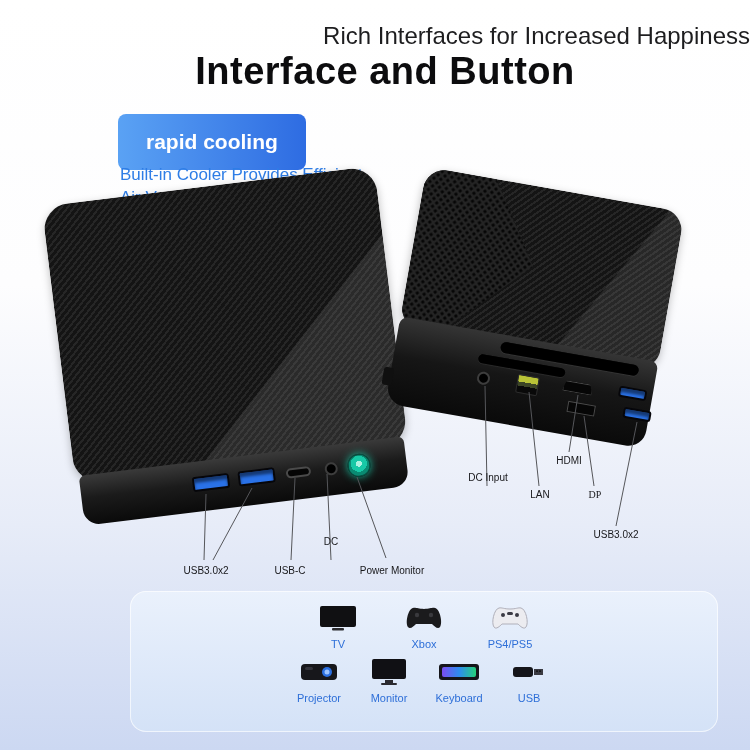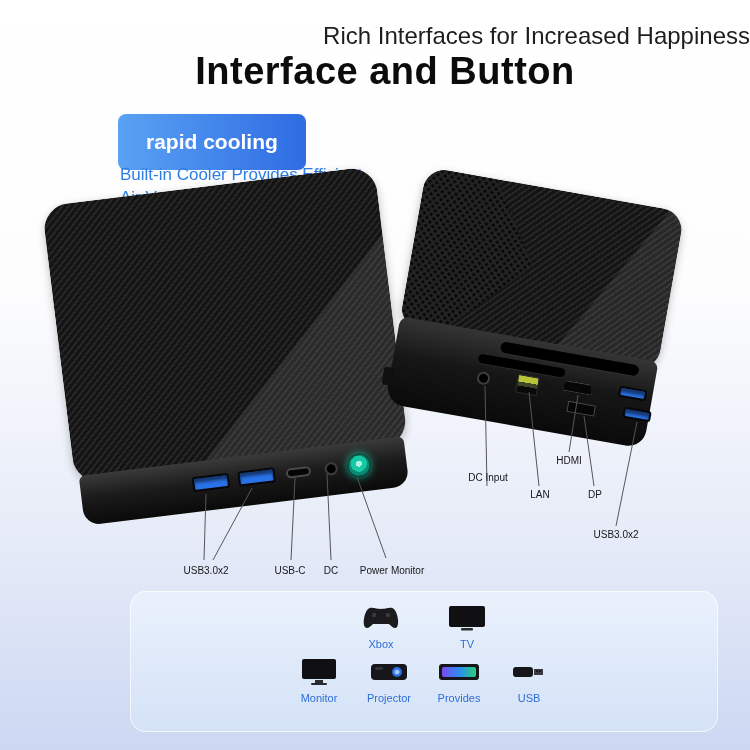--- a/index.html
+++ b/index.html
@@ -78,26 +78,26 @@
     background:#060606; border:1px solid #4a4a4a; }
   .r-usb1 { left:228px; top:30px; width:28px; height:11px; }
   .r-usb2 { left:236px; top:50px; width:28px; height:11px; }
 
   
   .callouts { position:absolute; left:0; top:0; width:750px; height:750px; pointer-events:none; }
   .callouts path { stroke:#55565a; stroke-width:1; fill:none; }
   .plabel { position:absolute; font-size:10px; color:#17171a; text-align:center; }
   .lbl-front-usb   { left:168px; top:565px; width:76px; }
   .lbl-front-usbc  { left:262px; top:565px; width:56px; }
-  .lbl-front-dc    { left:316px; top:565px; width:30px; }
+  .lbl-front-dc    { left:316px; top:536px; width:30px; }
   .lbl-front-power { left:348px; top:565px; width:88px; }
   .lbl-rear-dc     { left:455px; top:472px; width:66px; }
   .lbl-rear-lan    { left:522px; top:489px; width:36px; }
   .lbl-rear-hdmi   { left:546px; top:455px; width:46px; }
-  .lbl-rear-dp     { left:580px; top:489px; width:30px; }
+  .lbl-rear-dp     { left:580px; top:489px; width:30px;font-family:Liberation Serif, serif; }
   .lbl-rear-usb    { left:578px; top:529px; width:76px; }
 
   
   .panel { position:absolute; left:130px; top:591px; width:588px; height:141px;
     border-radius:16px; background:linear-gradient(180deg,#eaf1fc,#d4e2f7);
     box-shadow:inset 0 0 0 1px rgba(255,255,255,.65); }
   .prow { display:flex; justify-content:center; align-items:flex-start; }
   .prow-1 { margin-top:10px; gap:26px; }
   .prow-2 { margin-top:5px; gap:10px; }
   .pitem { display:flex; flex-direction:column; align-items:center; width:60px; }
@@ -167,74 +167,85 @@
   <div class="plabel lbl-rear-lan">LAN</div>
   <div class="plabel lbl-rear-hdmi">HDMI</div>
   <div class="plabel lbl-rear-dp">DP</div>
   <div class="plabel lbl-rear-usb">USB3.0x2</div>
 
   <div class="panel">
     <div class="prow prow-1">
       <div class="pitem">
         <span class="picon">
           <svg width="40" height="28" viewBox="0 0 40 28">
+              <rect x="2" y="2" width="36" height="21" rx="2" fill="#101012"></rect>
+              <rect x="14" y="24" width="12" height="2.5" rx="1" fill="#2a2a2e"></rect>
+            </svg>
+        </span>
+        <span class="plab">TV</span>
+      </div>
+      <div class="pitem">
+        <span class="picon">
+          <svg width="40" height="28" viewBox="0 0 40 28">
               <path fill="#1b1b1d" d="M9 4C4 5 1 19 4 23c2 3 6-1 8-3h16c2 2 6 6 8 3 3-4 0-18-5-19-3-.6-5 1-11 1S12 3.4 9 4z"></path>
               <circle cx="13" cy="11" r="2.2" fill="#3a3a3e"></circle>
               <circle cx="27" cy="11" r="2.2" fill="#3a3a3e"></circle>
             </svg>
         </span>
         <span class="plab">Xbox</span>
       </div>
       <div class="pitem">
         <span class="picon">
           <svg width="40" height="28" viewBox="0 0 40 28">
-              <rect x="2" y="2" width="36" height="21" rx="2" fill="#101012"></rect>
-              <rect x="14" y="24" width="12" height="2.5" rx="1" fill="#2a2a2e"></rect>
-            </svg>
-        </span>
-        <span class="plab">TV</span>
+              <path fill="#ececf0" stroke="#b0b0ba" d="M9 4C4 5 1 19 4 23c2 3 6-1 8-3h16c2 2 6 6 8 3 3-4 0-18-5-19-3-.6-5 1-11 1S12 3.4 9 4z"></path>
+              <circle cx="13" cy="11" r="2" fill="#3b3b45"></circle>
+              <circle cx="27" cy="11" r="2" fill="#3b3b45"></circle>
+              <rect x="17" y="8" width="6" height="3" rx="1.5" fill="#3b3b45"></rect>
+            </svg>
+        </span>
+        <span class="plab">PS4/PS5</span>
       </div>
     </div>
     <div class="prow prow-2">
-      <div class="pitem">
-        <span class="picon">
-          <svg width="36" height="28" viewBox="0 0 36 28">
-              <rect x="1" y="1" width="34" height="20" rx="2" fill="#101014"></rect>
-              <rect x="14" y="22" width="8" height="3" fill="#2a2a30"></rect>
-              <rect x="10" y="25" width="16" height="2" rx="1" fill="#2a2a30"></rect>
-            </svg>
-        </span>
-        <span class="plab">Monitor</span>
-      </div>
       <div class="pitem">
         <span class="picon">
           <svg width="38" height="26" viewBox="0 0 38 26">
               <rect x="1" y="5" width="36" height="16" rx="4" fill="#17171b"></rect>
               <circle cx="27" cy="13" r="5" fill="#2b6fe0"></circle>
               <circle cx="27" cy="13" r="2.5" fill="#9cc4ff"></circle>
               <rect x="5" y="8" width="8" height="3" rx="1.5" fill="#33333a"></rect>
             </svg>
         </span>
         <span class="plab">Projector</span>
+      </div>
+      <div class="pitem">
+        <span class="picon">
+          <svg width="36" height="28" viewBox="0 0 36 28">
+              <rect x="1" y="1" width="34" height="20" rx="2" fill="#101014"></rect>
+              <rect x="14" y="22" width="8" height="3" fill="#2a2a30"></rect>
+              <rect x="10" y="25" width="16" height="2" rx="1" fill="#2a2a30"></rect>
+            </svg>
+        </span>
+        <span class="plab">Monitor</span>
       </div>
       <div class="pitem">
         <span class="picon">
           <svg width="42" height="22" viewBox="0 0 42 22">
               <defs>
                 <linearGradient id="kbg" x1="0" y1="0" x2="1" y2="0">
                   <stop offset="0" stop-color="#7a4df0"></stop>
                   <stop offset=".5" stop-color="#2e8cf0"></stop>
                   <stop offset="1" stop-color="#25d07a"></stop>
                 </linearGradient>
               </defs>
               <rect x="1" y="3" width="40" height="16" rx="3" fill="#15151a"></rect>
               <rect x="4" y="6" width="34" height="10" rx="2" fill="url(#kbg)"></rect>
             </svg>
         </span>
-        <span class="plab">Provides</span>
+        <span class="plab">Keyboard</span>
       </div>
       <div class="pitem">
         <span class="picon">
           <svg width="34" height="16" viewBox="0 0 34 16">
               <rect x="1" y="3" width="20" height="10" rx="3" fill="#15151a"></rect>
               <rect x="22" y="5" width="9" height="6" fill="#3a3a42"></rect>
               <rect x="24" y="6.5" width="2" height="1.2" fill="#0a0a0a"></rect>
               <rect x="27" y="6.5" width="2" height="1.2" fill="#0a0a0a"></rect>
             </svg>
         </span>

